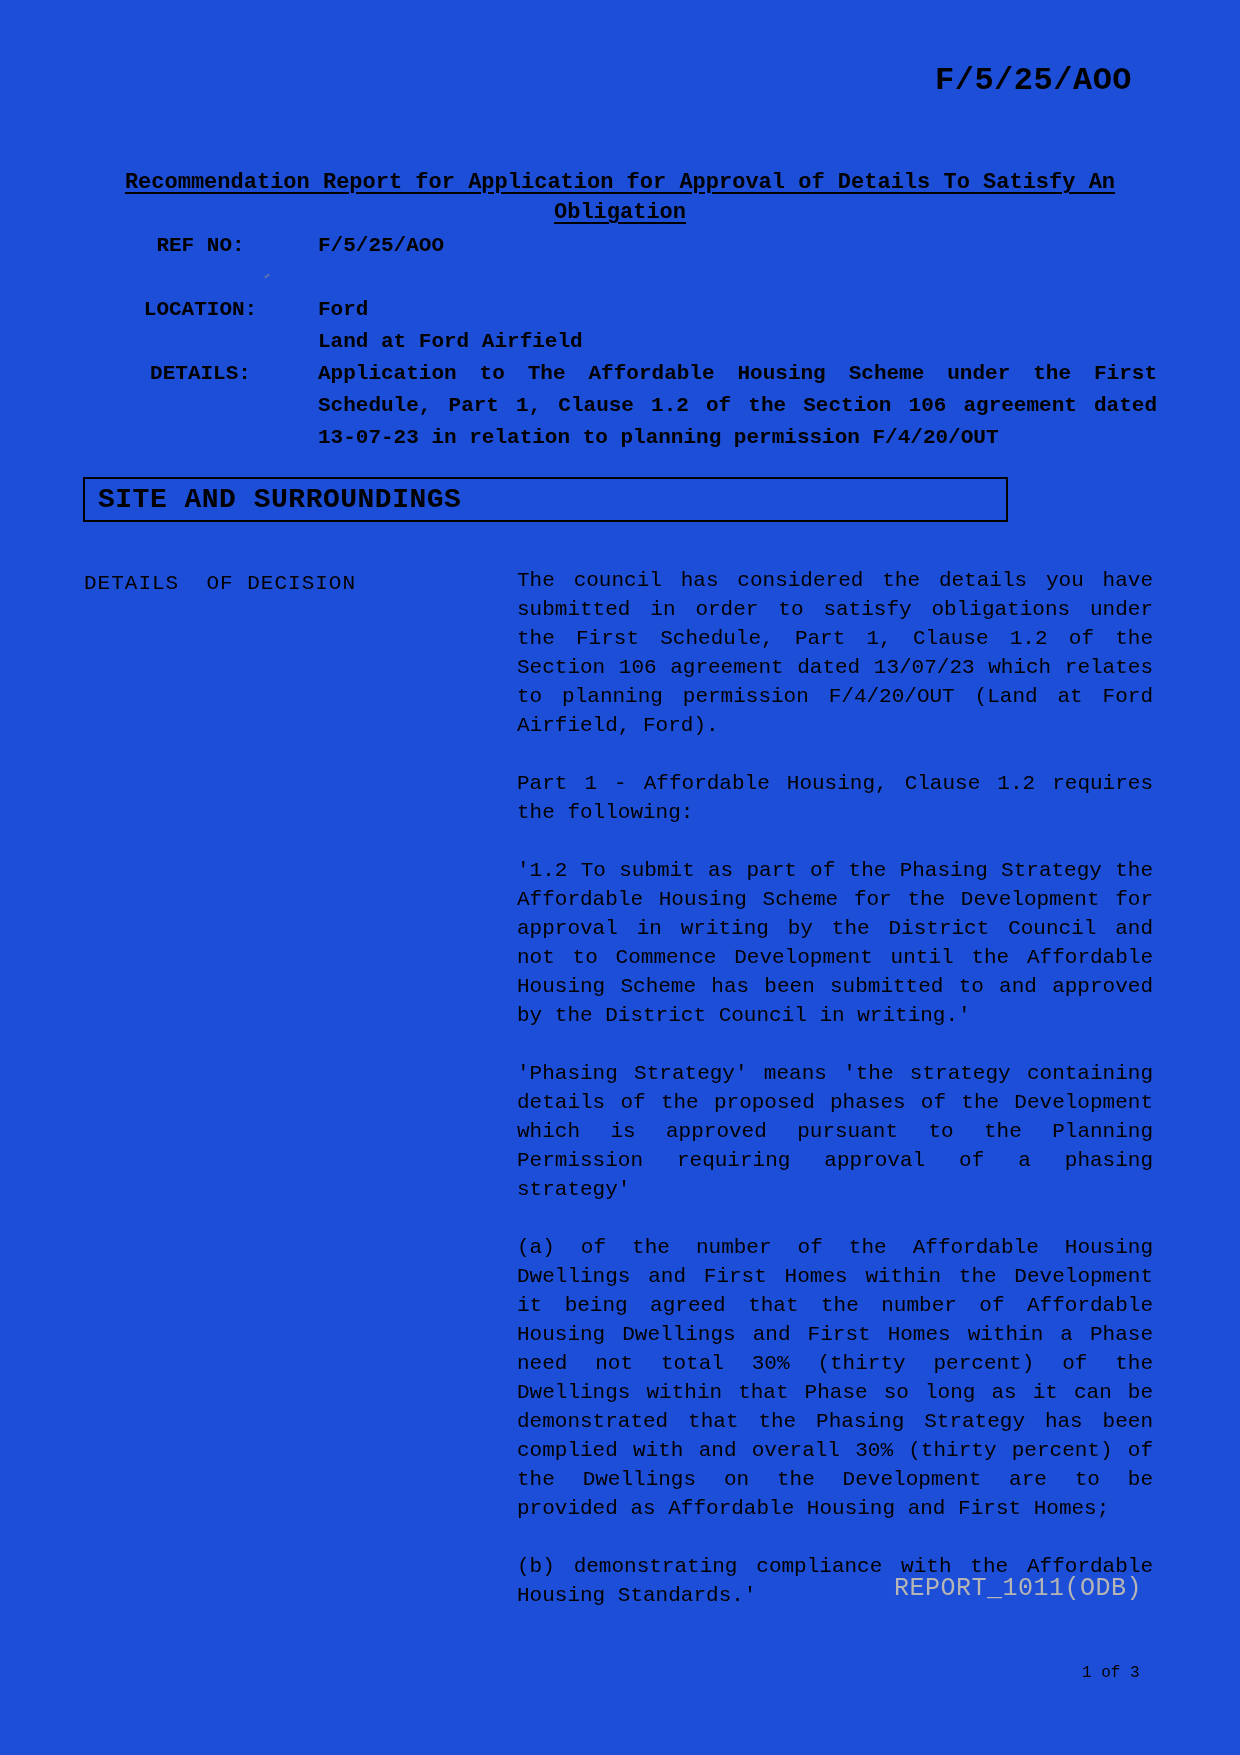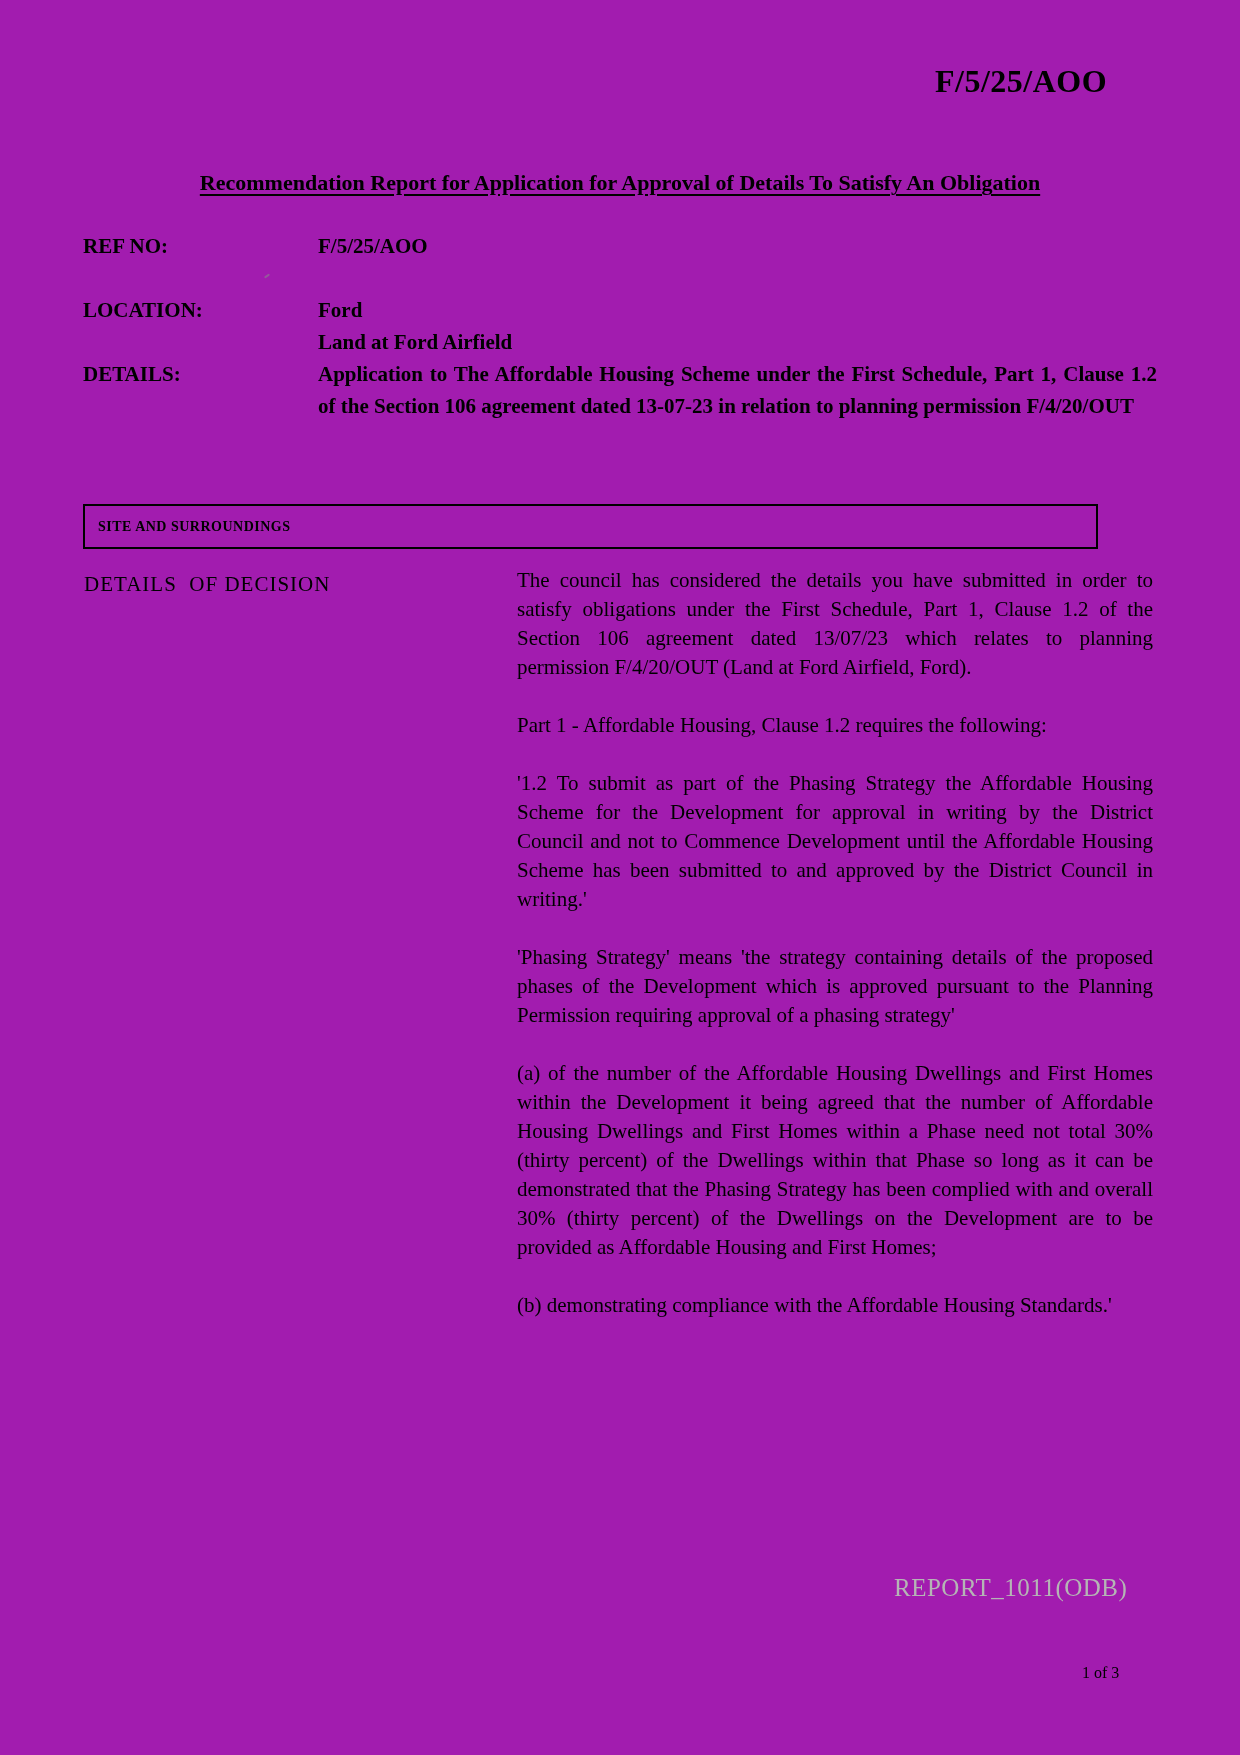--- a/index.html
+++ b/index.html
@@ -5,23 +5,23 @@
   html, body {
     margin: 0;
     padding: 0;
     background: #e8e8e8;
   }
   .page {
     position: relative;
     width: 1240px;
     height: 1755px;
     margin: 0 auto;
-    background: #a21caf;
+    background: #1d4ed8;
     color: #000000;
-    font-family: Liberation Serif, serif;
+    font-family: Liberation Mono, monospace;
     overflow: hidden;
   }
   .ref-header {
     position: absolute;
     left: 935px;
     top: 62px;
     font-size: 32px;
     font-weight: 700;
     line-height: 38px;
     letter-spacing: 0.5px;
@@ -47,20 +47,21 @@
     left: 83px;
     width: 1074px;
     display: flex;
     font-size: 21px;
     font-weight: 700;
     line-height: 32px;
   }
   .meta-row .meta-label {
     flex: 0 0 235px;
     width: 235px;
+    text-align: center;
   }
   .meta-row .meta-value {
     width: 839px;
   }
   .meta-row.proposal .meta-value {
     text-align: justify;
   }
   .row-ref      { top: 230px; }
   .row-location { top: 294px; }
   .row-proposal { top: 358px; }
@@ -72,31 +73,30 @@
     height: 2px;
     background: #8a8a8a;
     opacity: 0.55;
     border-radius: 1px;
     transform: rotate(-35deg);
   }
   .section-box {
     position: absolute;
     left: 83px;
     top: 477px;
-    width: 1015px;
+    width: 925px;
     height: 45px;
     box-sizing: border-box;
     border: 2px solid #000000;
     display: flex;
     align-items: center;
     padding-left: 13px;
-    font-size: 14px;
+    font-size: 28px;
     font-weight: 700;
     letter-spacing: 0.5px;
-    margin-top: 27px;
   }
   .decision-label {
     position: absolute;
     left: 84px;
     top: 572px;
     font-size: 21px;
     font-weight: 400;
     letter-spacing: 1px;
     white-space: pre-wrap;
   }

